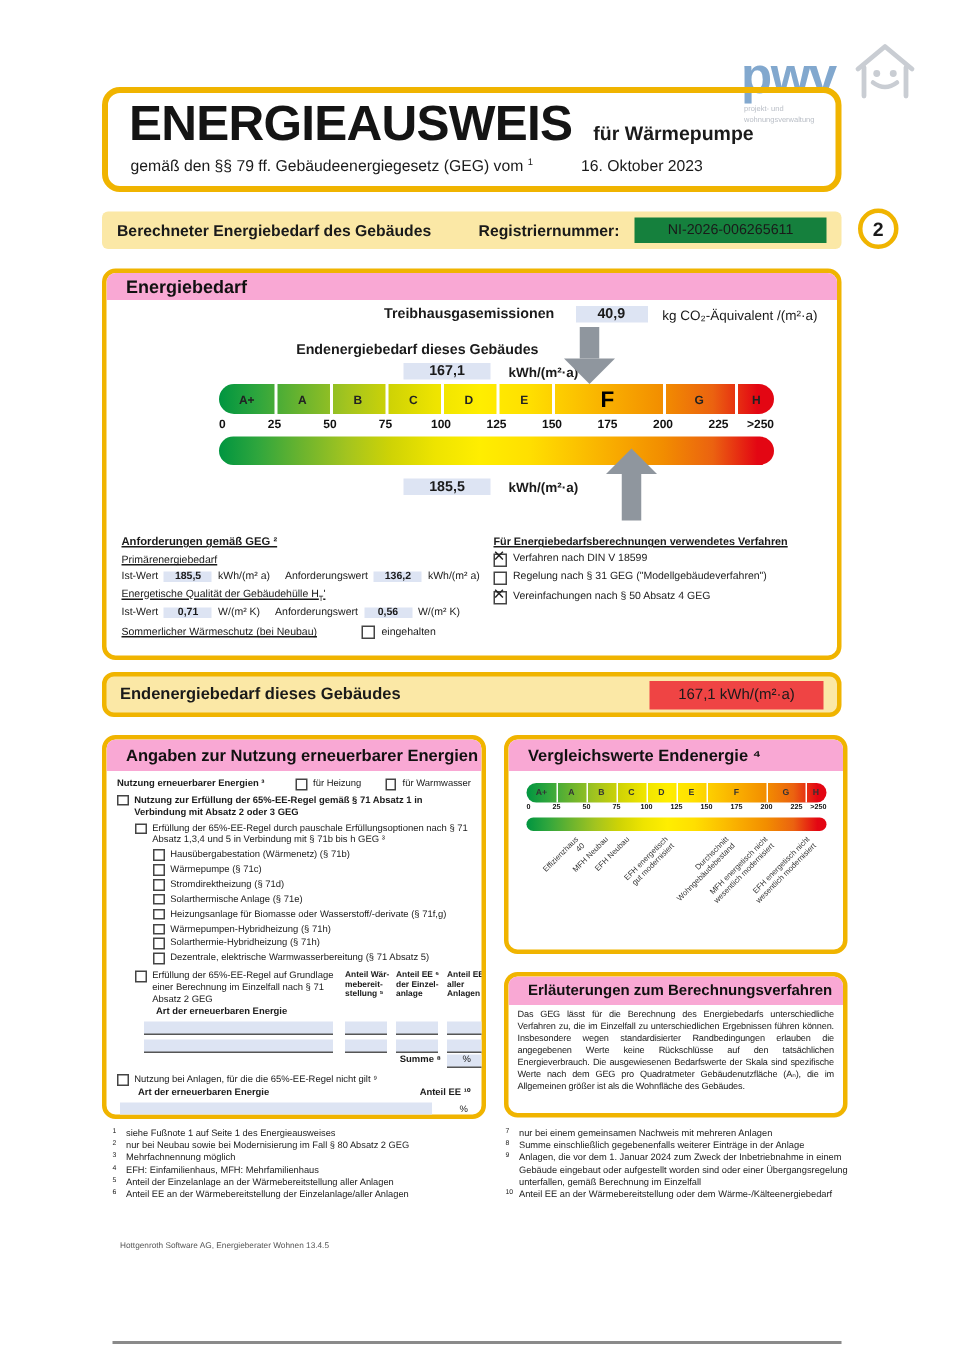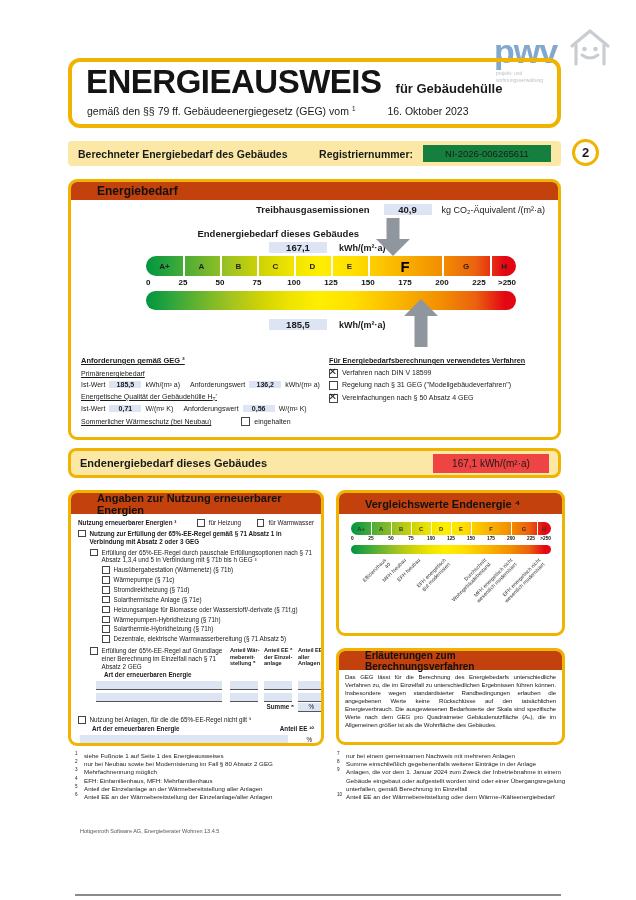--- a/index.html
+++ b/index.html
@@ -3,21 +3,21 @@
 <meta charset="utf-8">
 <style>
   html,body{margin:0;padding:0}
   body{width:636px;height:900px;position:relative;background:#fff;
        font-family:"Liberation Sans","DejaVu Sans",sans-serif;color:#1a1a1a;overflow:hidden}
   .abs{position:absolute}
   .b{font-weight:bold}
   .u{text-decoration:underline}
   .box{position:absolute;border:3px solid #F0B400;border-radius:9px;background:#fff;box-sizing:border-box;overflow:hidden}
   .band{background:#FBE8A6}
-  .title-band{background:#c2410c;font-weight:bold;color:#111;display:flex;align-items:center;padding-left:26px}
+  .title-band{background:#f9a8d4;font-weight:bold;color:#111;display:flex;align-items:center;padding-left:13px}
   
   .cb{display:inline-block;width:7px;height:7px;border:1px solid #444;background:#fff;position:relative;flex:none;vertical-align:middle}
   .cb-sm{width:5.5px;height:5.5px}
   .cb.checked::after{content:"✕";position:absolute;left:-1.5px;top:-2.5px;font-size:10px;line-height:10px;color:#222;font-weight:bold}
   
   .egrad{background:linear-gradient(90deg,#009540 0%,#2fa63d 7%,#6cb42e 15%,#a3c41f 23%,#cfd305 31%,#eee400 39%,#ffee00 47%,#ffdf00 56%,#fcc400 64%,#f8a800 72%,#f28d00 80%,#eb6210 89%,#e30613 97%)}
   .sep{position:absolute;top:0;bottom:0;width:1.5px;background:#fff}
   .cls{position:absolute;top:0;height:100%;display:flex;align-items:center;transform:translateX(-50%);font-size:8px;font-weight:bold;color:#222}
   .cls.cur{font-size:15px;color:#000}
   .cls-sm{font-size:5.8px;color:#333}
@@ -68,21 +68,21 @@
   </svg>
   <div class="abs" style="left:2px;top:40px;font-size:5px;line-height:1.3;color:#b9bec6">
     <div>projekt- und</div>
     <div>wohnungsverwaltung</div>
   </div>
 </div>
 
 <div class="abs" style="left:68px;top:58px;width:493px;height:70px;border:4px solid #F0B400;border-radius:12px;box-sizing:border-box">
   <div class="abs" style="left:14px;top:1px;display:flex;align-items:baseline">
     <span style="font-size:33px;font-weight:bold;letter-spacing:-0.5px;color:#141414">ENERGIEAUSWEIS</span>
-    <span style="font-size:13px;font-weight:bold;margin-left:14px">für Gebäudehülle</span>
+    <span style="font-size:13px;font-weight:bold;margin-left:14px">für Wärmepumpe</span>
   </div>
   <div class="abs" style="left:15px;top:43px;font-size:10.5px;display:flex;align-items:flex-start">
     <span>gemäß den §§ 79 ff. Gebäudeenergiegesetz (GEG) vom</span>
     <sup style="margin-left:3px">1</sup>
     <span style="margin-left:32px">16. Oktober 2023</span>
   </div>
 </div>
 
 <div class="abs band" style="left:68px;top:141px;width:493px;height:25px;border-radius:4px;display:flex;align-items:center;padding:0 10px;box-sizing:border-box">
   <span style="font-size:10.5px;font-weight:bold;flex:1">Berechneter Energiebedarf des Gebäudes</span>

